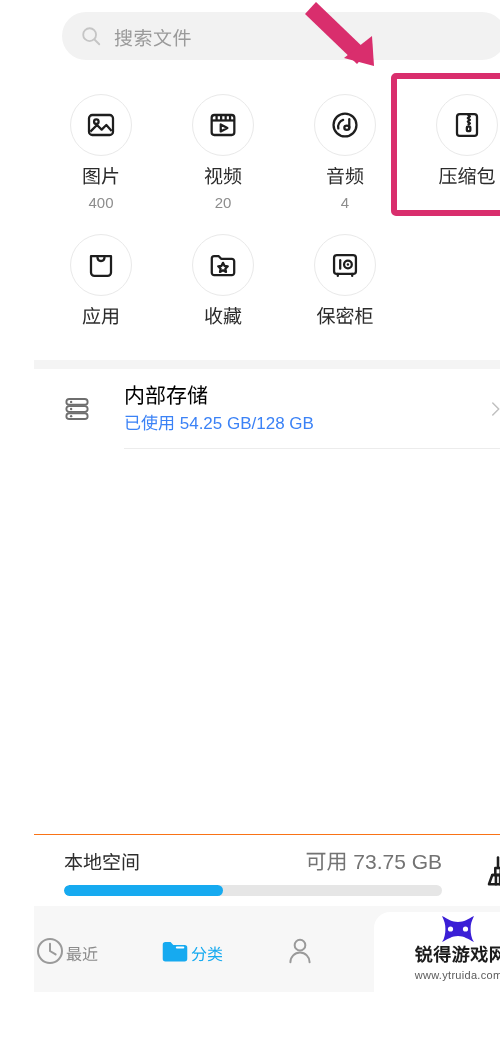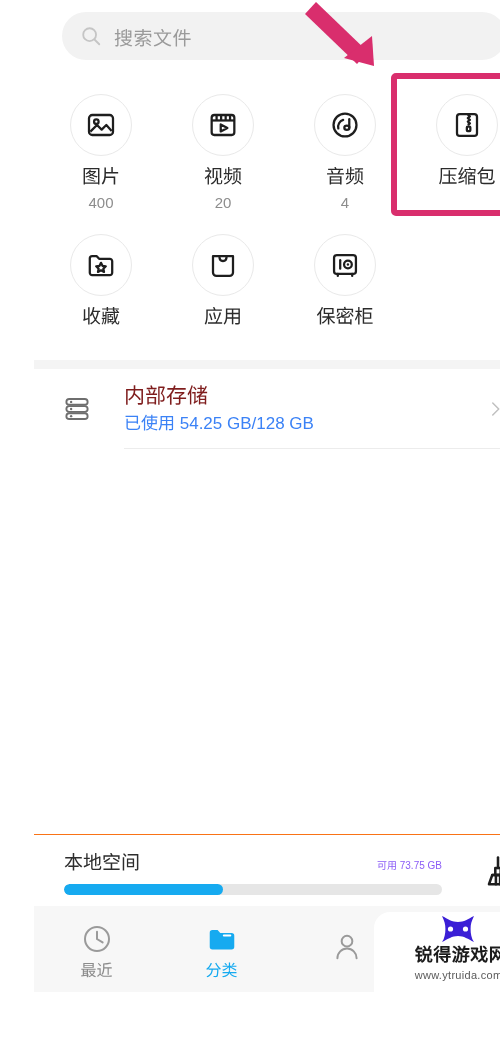--- a/index.html
+++ b/index.html
@@ -112,21 +112,21 @@
   }
   .row {
     display: flex; align-items: center;
     height: 80px;
     padding: 0 26px 0 28px;
     position: relative;
   }
   .row-icon { width: 44px; flex: none; display: flex; justify-content: flex-start; }
   .row-icon svg { width: 30px; height: 30px; display: block; }
   .row-text { flex: 1; padding-left: 18px; }
-  .row-title { font-size: 21px; color: #7f1d1d; line-height: 1.25; }
+  .row-title { font-size: 21px; color: #000000; line-height: 1.25; }
   .row-sub { font-size: 17px; color: #3b82f6; margin-top: 5px; line-height: 1.2; }
   .row-chev { width: 22px; flex: none; color: #bdbdbd; }
   .row-chev svg { width: 18px; height: 18px; display: block; }
   .row-sep {
     position: absolute;
     left: 90px; right: 26px; bottom: 0;
     height: 1px; background: #ececec;
   }
 
   
@@ -137,21 +137,21 @@
     background: #ffffff;
     border-top: 1px solid #f97316;
     display: flex; align-items: center;
   }
   .local-inner { flex: 1; padding: 0 6px 0 30px; }
   .local-top {
     display: flex; align-items: baseline; justify-content: space-between;
     padding-right: 14px;
   }
   .local-label { font-size: 19px; color: #2d2d2d; }
-  .local-free { font-size: 10px; color: #8b5cf6; }
+  .local-free { font-size: 21px; color: #737373; }
   .local-track {
     margin-top: 10px;
     height: 11px;
     border-radius: 6px;
     background: #e6e6e6;
     overflow: hidden;
     margin-right: 14px;
   }
   .local-fill {
     height: 100%;
@@ -165,21 +165,21 @@
   .nav {
     position: absolute;
     left: 0; bottom: 0;
     width: 500px; height: 86px;
     background: #f7f7f7;
     display: grid;
     grid-template-columns: repeat(4, 1fr);
     align-items: center;
   }
   .nav-item {
-    display: flex; flex-direction: column; align-items: center;
+    display: flex; align-items: center;
     padding-top: 4px;
   }
   .nav-item svg { width: 32px; height: 32px; display: block; }
   .nav-label { margin-top: 8px; font-size: 16px; color: #8b8b8b; line-height: 1; }
   .nav-item.active .nav-label { color: #16aaf0; }
 
   
   .watermark {
     position: absolute;
     right: 0; bottom: 0;
@@ -266,37 +266,37 @@
           <path d="M12.6 4.2l1.6 1.3-1.6 1.3 1.6 1.3-1.6 1.3 1.6 1.3-1.6 1.3"></path>
           <rect x="11.9" y="13.2" width="2.6" height="3.4" rx=".6"></rect>
         </svg>
       </div>
       <div class="cat-label">压缩包</div>
       <div class="cat-count"></div>
     </div>
 
     <div class="cat">
       <div class="cat-circle">
+        <svg viewBox="0 0 24 24" fill="none" stroke="#1e1e1e" stroke-width="1.7" stroke-linejoin="round" stroke-linecap="round">
+          <path d="M4.5 5.4h15v12.2a2.6 2.6 0 0 1-2.6 2.6H7.1a2.6 2.6 0 0 1-2.6-2.6z"></path>
+          <path d="M9.3 5.4c0 2.2 1.2 3.6 2.7 3.6s2.7-1.4 2.7-3.6"></path>
+        </svg>
+      </div>
+      <div class="cat-label">应用</div>
+      <div class="cat-count"></div>
+    </div>
+
+    <div class="cat">
+      <div class="cat-circle">
         <svg viewBox="0 0 24 24" fill="none" stroke="#1e1e1e" stroke-width="1.7" stroke-linejoin="round">
           <path d="M3.6 7.2a1.8 1.8 0 0 1 1.8-1.8h3.4l1.8 2h8a1.8 1.8 0 0 1 1.8 1.8v8.6a1.8 1.8 0 0 1-1.8 1.8H5.4a1.8 1.8 0 0 1-1.8-1.8z"></path>
           <path d="M12 10.4l1.1 2.2 2.5.35-1.8 1.75.45 2.45L12 16.02l-2.25 1.15.45-2.45-1.8-1.75 2.5-.35z"></path>
         </svg>
       </div>
       <div class="cat-label">收藏</div>
-      <div class="cat-count"></div>
-    </div>
-
-    <div class="cat">
-      <div class="cat-circle">
-        <svg viewBox="0 0 24 24" fill="none" stroke="#1e1e1e" stroke-width="1.7" stroke-linejoin="round" stroke-linecap="round">
-          <path d="M4.5 5.4h15v12.2a2.6 2.6 0 0 1-2.6 2.6H7.1a2.6 2.6 0 0 1-2.6-2.6z"></path>
-          <path d="M9.3 5.4c0 2.2 1.2 3.6 2.7 3.6s2.7-1.4 2.7-3.6"></path>
-        </svg>
-      </div>
-      <div class="cat-label">应用</div>
       <div class="cat-count"></div>
     </div>
 
     <div class="cat">
       <div class="cat-circle">
         <svg viewBox="0 0 24 24" fill="none" stroke="#1e1e1e" stroke-width="1.7" stroke-linejoin="round" stroke-linecap="round">
           <rect x="3.8" y="4.6" width="16.4" height="14" rx="2"></rect>
           <line x1="8.4" y1="8.4" x2="8.4" y2="14.8"></line>
           <circle cx="14.2" cy="11.6" r="2.9"></circle>
           <circle cx="14.2" cy="11.6" r=".9" fill="#1e1e1e" stroke="none"></circle>

